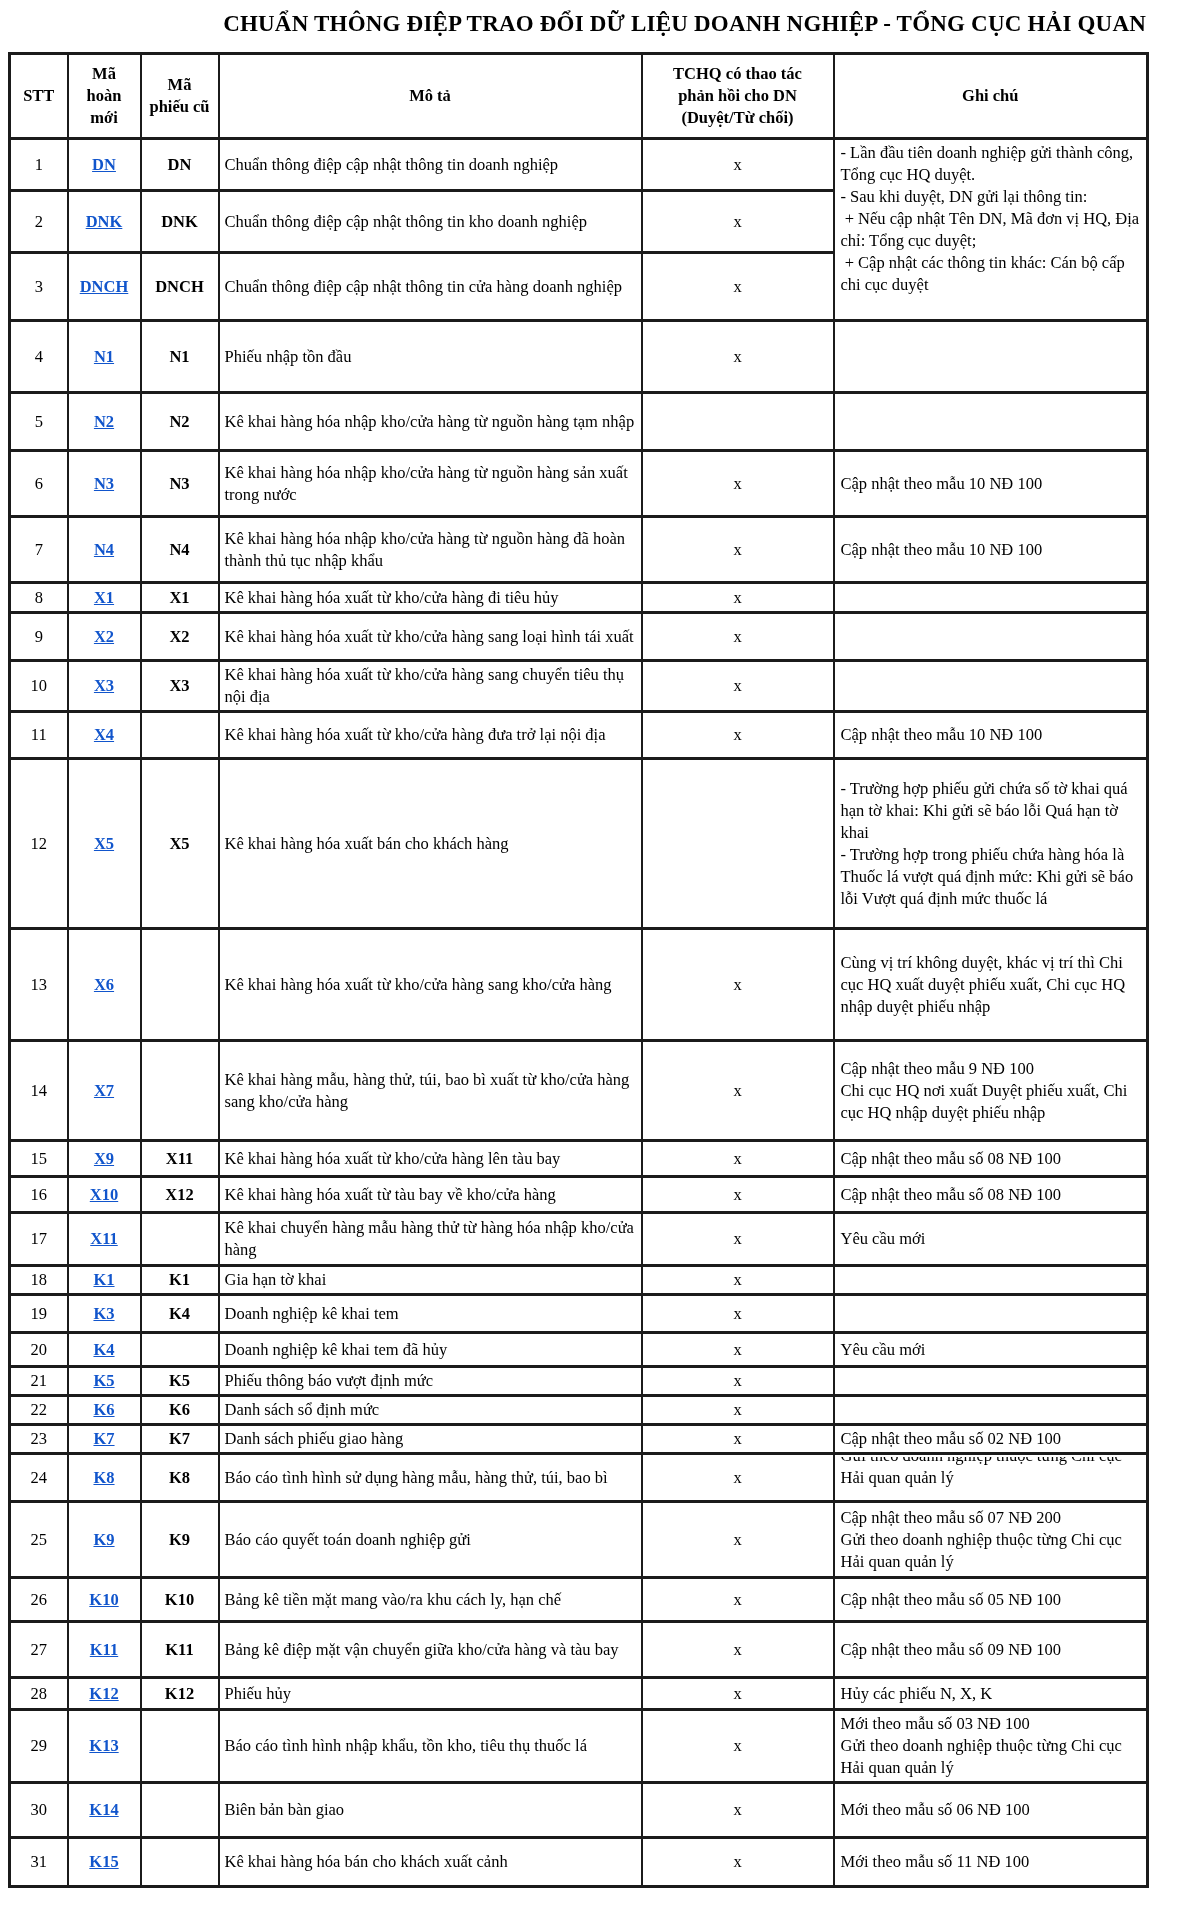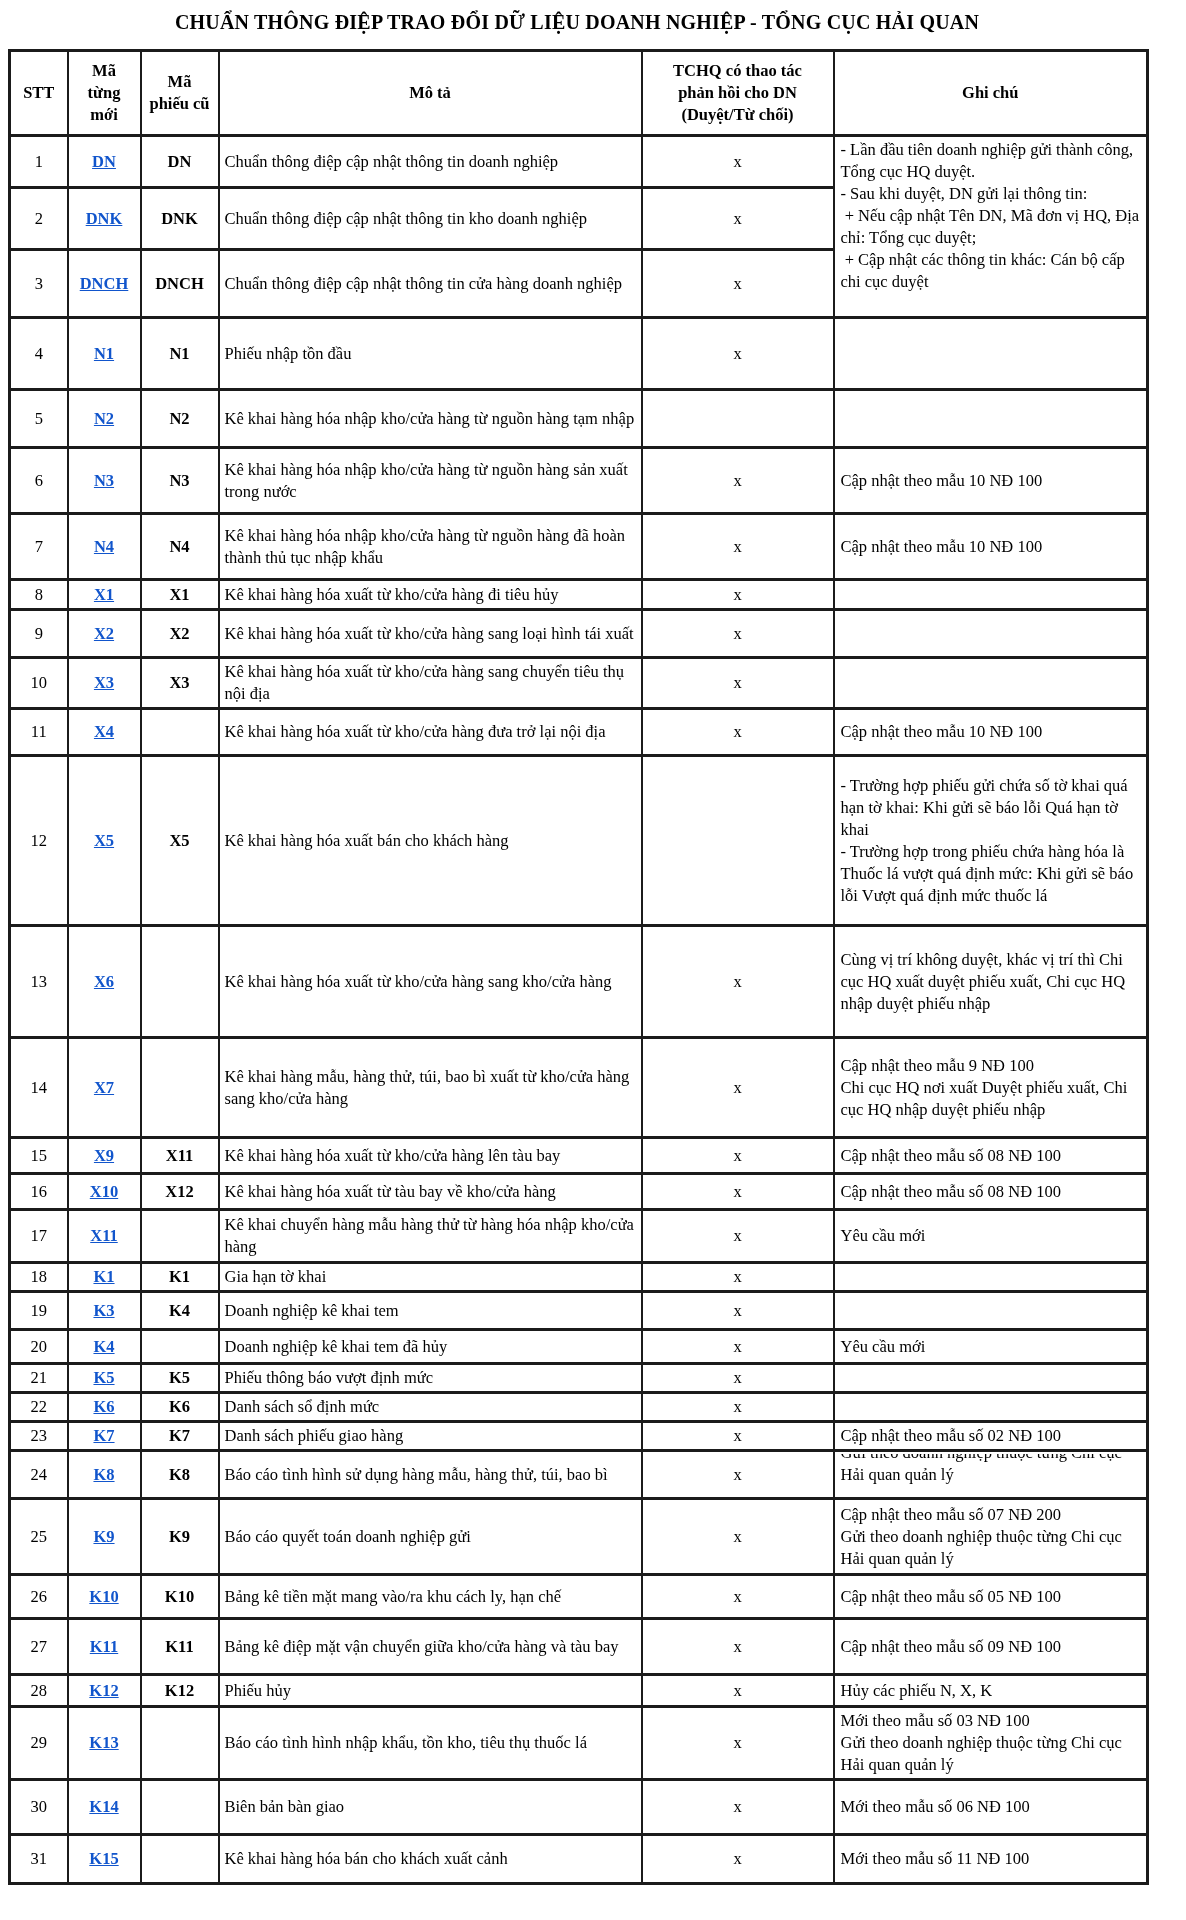--- a/index.html
+++ b/index.html
@@ -1,18 +1,18 @@
 <!DOCTYPE html>
 <html><head>
 <meta charset="utf-8">
 <style>
   html,body{margin:0;padding:0;background:#ffffff;color:#000;}
   body{width:1186px;height:1920px;font-family:"Liberation Serif",serif;overflow:hidden;}
   .page{width:1146px;}
-  .doc-title{font-size:20px;font-weight:bold;text-align:center;margin:11px 0 15px 8px;letter-spacing:.2px;}
+  .doc-title{font-size:23px;font-weight:bold;text-align:right;margin:11px 0 15px 8px;letter-spacing:.2px;}
   table.main{border-collapse:collapse;table-layout:fixed;margin-left:8px;width:1138px;border:3px solid #1b1b1b;}
   col.c0{width:58px}col.c1{width:73px}col.c2{width:78px}col.c3{width:423px}col.c4{width:192px}col.c5{width:314px}
   th,td{border:2px solid #1b1b1b;border-top:3px solid #1b1b1b;border-bottom:3px solid #1b1b1b;
         padding:2px 5px;font-size:16.5px;line-height:22px;vertical-align:middle;word-wrap:break-word;}
   thead tr{height:85px;}
   th{font-weight:bold;text-align:center;padding:2px 3px;}
   td.c-stt,td.c-new,td.c-old,td.c-x{text-align:center;}
   td.c-old{font-weight:bold;}
   td.c-note{padding:2px 6px;}
   td.c-note.merged{vertical-align:top;}
@@ -47,21 +47,21 @@
         <col class="c4">
         <col class="c5">
     </colgroup>
     <thead>
       <tr>
           <th>
             <div class="line">STT</div>
           </th>
           <th>
             <div class="line">Mã</div>
-            <div class="line">từng</div>
+            <div class="line">hoàn</div>
             <div class="line">mới</div>
           </th>
           <th>
             <div class="line">Mã</div>
             <div class="line">phiếu cũ</div>
           </th>
           <th>
             <div class="line">Mô tả</div>
           </th>
           <th>

